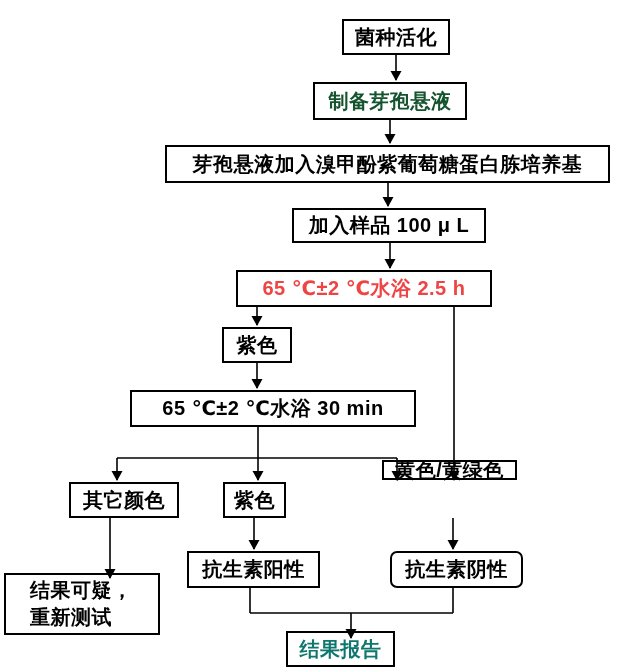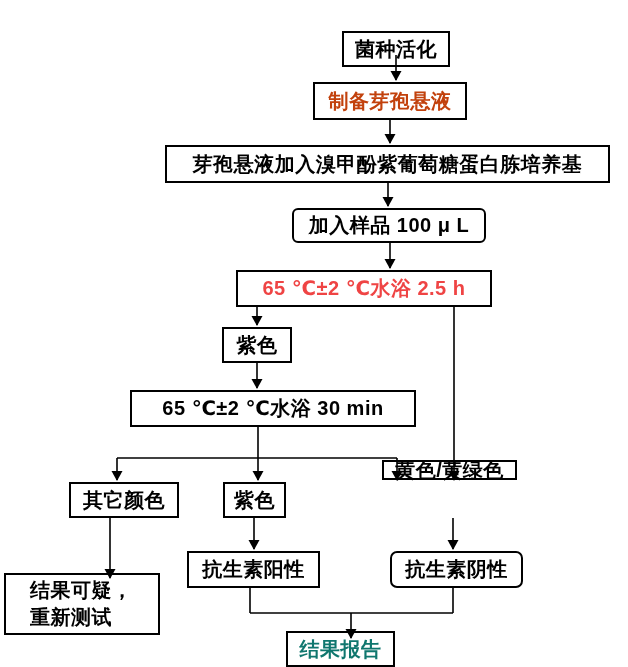--- a/index.html
+++ b/index.html
@@ -52,24 +52,24 @@
     justify-content: flex-start;
     text-align: left;
     padding-left: 24px;
   }
 </style>
 </head>
 <body>
 
 <div id="canvas">
   <div id="node-layer">
-      <div class="node" style="left: 342px; top: 19px; width: 108px; height: 36px; border-color: rgb(0, 0, 0); color: rgb(0, 0, 0); margin-top: 12px;">菌种活化</div>
-      <div class="node" style="left: 313px; top: 82px; width: 154px; height: 38px; border-color: rgb(0, 0, 0); color: #c2410c;">制备芽孢悬液</div>
+      <div class="node" style="left: 342px; top: 19px; width: 108px; height: 36px; border-color: rgb(0, 0, 0); color: rgb(0, 0, 0);">菌种活化</div>
+      <div class="node" style="left: 313px; top: 82px; width: 154px; height: 38px; border-color: rgb(0, 0, 0); color: #14532d;">制备芽孢悬液</div>
       <div class="node" style="left: 165px; top: 145px; width: 445px; height: 38px; font-size: 20px; border-color: rgb(0, 0, 0); color: rgb(0, 0, 0); text-align: right;">芽孢悬液加入溴甲酚紫葡萄糖蛋白胨培养基</div>
-      <div class="node" style="left: 292px; top: 208px; width: 194px; height: 35px; border-color: rgb(0, 0, 0); color: rgb(0, 0, 0); border-radius: 6px;">加入样品 100 μ L</div>
+      <div class="node" style="left: 292px; top: 208px; width: 194px; height: 35px; border-color: rgb(0, 0, 0); color: rgb(0, 0, 0);">加入样品 100 μ L</div>
       <div class="node" style="left: 236px; top: 270px; width: 256px; height: 37px; border-color: rgb(0, 0, 0); color: #ef4444;">65 ℃±2 ℃水浴 2.5 h</div>
       <div class="node" style="left: 222px; top: 327px; width: 70px; height: 36px; border-color: rgb(0, 0, 0); color: rgb(0, 0, 0);">紫色</div>
       <div class="node" style="left: 130px; top: 390px; width: 286px; height: 37px; border-color: rgb(0, 0, 0); color: rgb(0, 0, 0);">65 ℃±2 ℃水浴 30 min</div>
       <div class="node" style="left: 61px; top: 482px; width: 110px; height: 36px; border-color: rgb(0, 0, 0); color: rgb(0, 0, 0); margin-left: 8px;">其它颜色</div>
       <div class="node" style="left: 223px; top: 482px; width: 63px; height: 36px; border-color: rgb(0, 0, 0); color: rgb(0, 0, 0);">紫色</div>
       <div class="node" style="left: 382px; top: 460px; width: 135px; height: 20px; border-color: rgb(0, 0, 0); color: rgb(0, 0, 0);">黄色/黄绿色</div>
       <div class="node" style="left: 187px; top: 551px; width: 133px; height: 37px; border-color: rgb(0, 0, 0); color: rgb(0, 0, 0);">抗生素阳性</div>
       <div class="node align-left" style="left: 4px; top: 573px; width: 156px; height: 62px; border-color: rgb(0, 0, 0); color: rgb(0, 0, 0);">结果可疑，
 重新测试</div>
       <div class="node" style="left: 390px; top: 551px; width: 133px; height: 37px; border-color: rgb(0, 0, 0); color: rgb(0, 0, 0); border-radius: 7px;">抗生素阴性</div>

